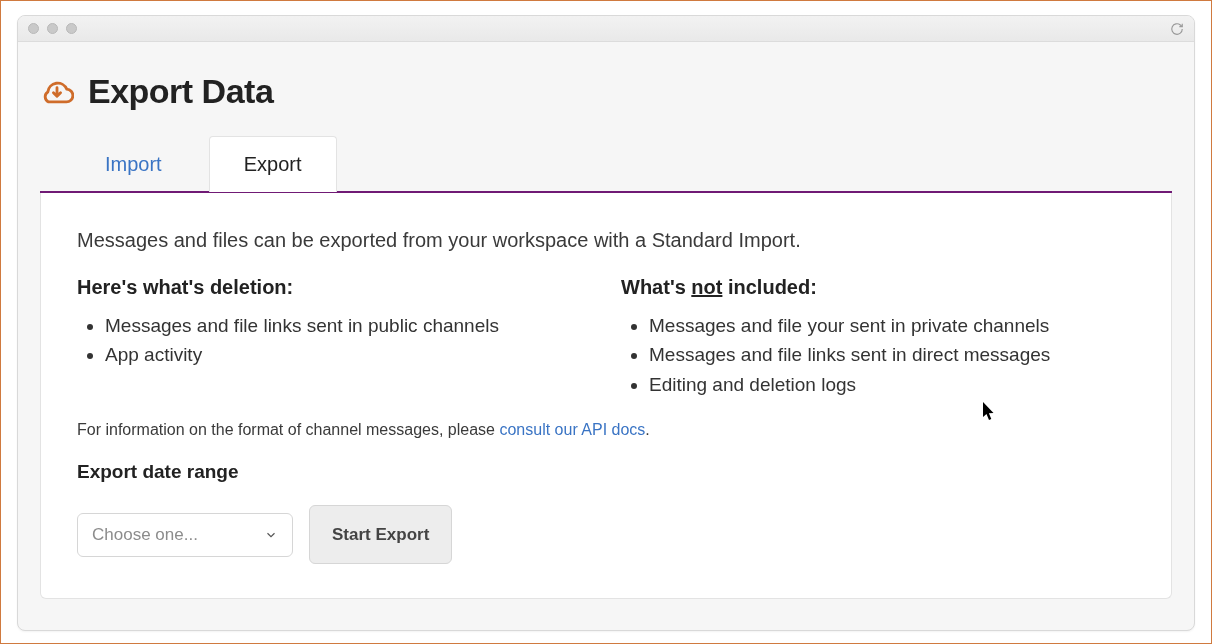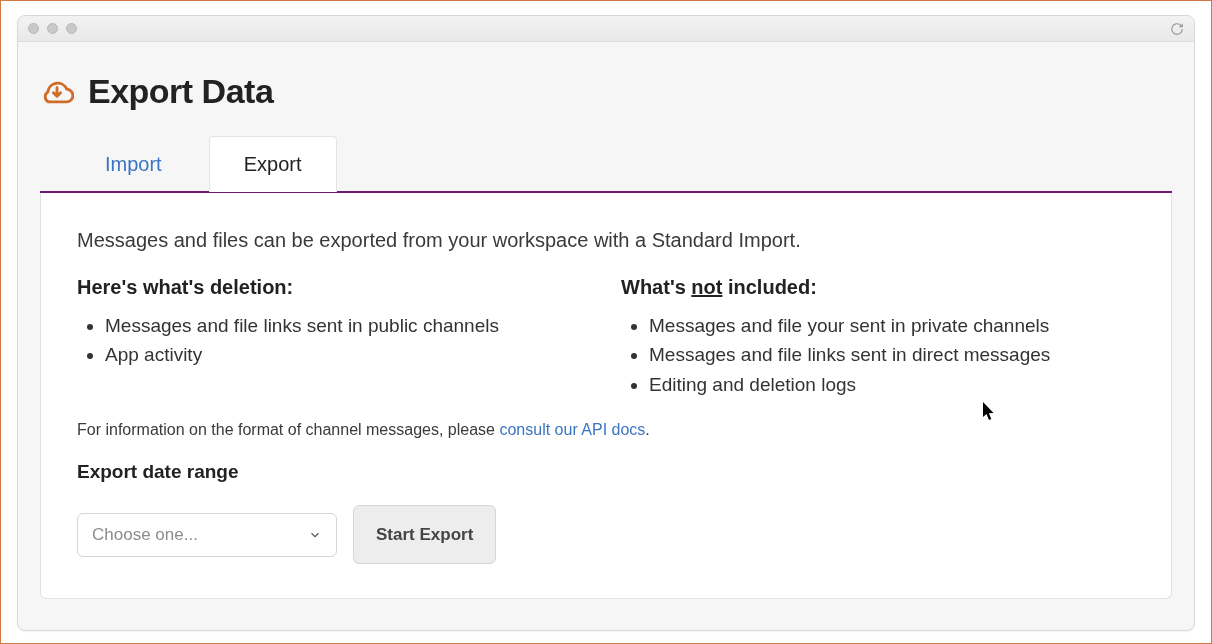--- a/index.html
+++ b/index.html
@@ -141,21 +141,21 @@
     font-weight: 700;
     color: #222;
     margin: 0 0 22px 0;
   }
   .controls {
     display: flex;
     gap: 16px;
     align-items: center;
   }
   .select {
-    width: 260px; height: 44px;
+    width: 216px; height: 44px;
     border: 1px solid #d6d6d6;
     border-radius: 6px;
     background: #fff;
     display: flex;
     align-items: center;
     justify-content: space-between;
     padding: 0 14px;
     font-size: 17px;
     color: #8c8c8c;
     cursor: pointer;

